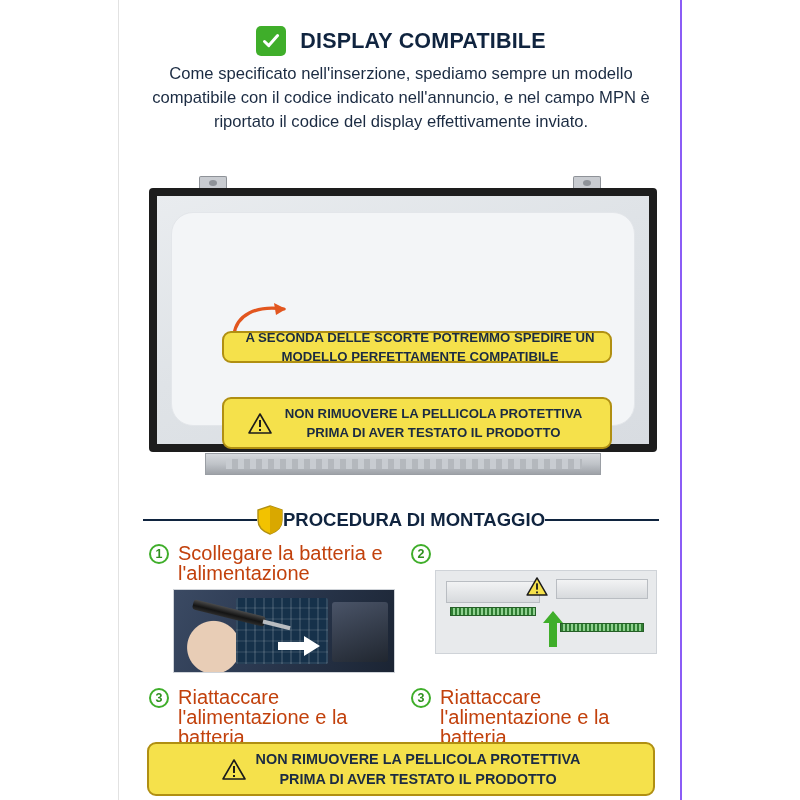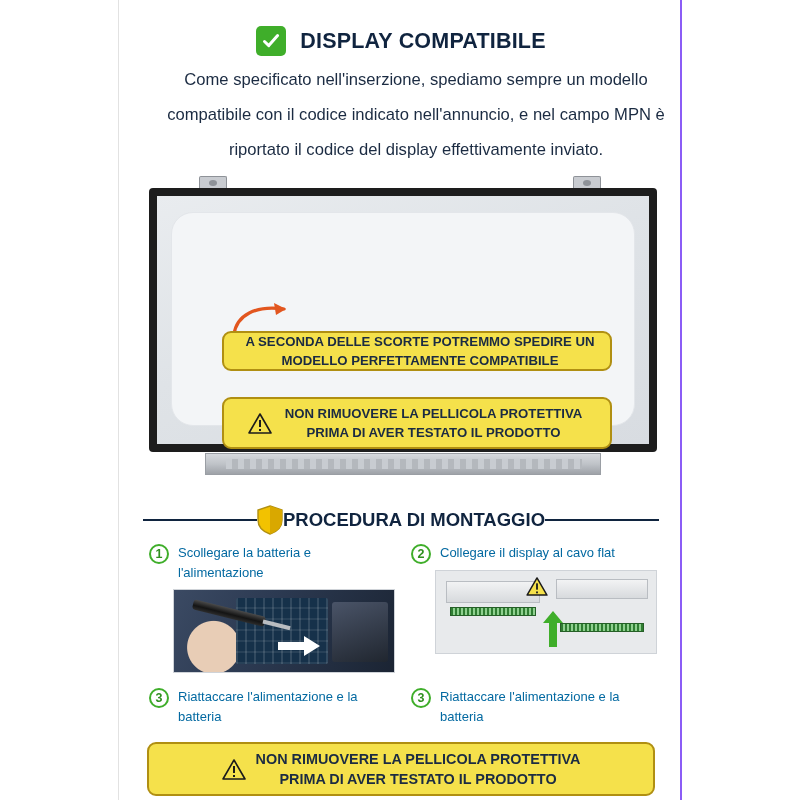--- a/index.html
+++ b/index.html
@@ -56,26 +56,26 @@
 
   .header-title {
     font-size: 21.5px;
     font-weight: bold;
     color: #10243f;
     letter-spacing: 0.2px;
   }
 
   .intro {
     position: absolute;
-    left: 39px;
+    left: 24px;
     top: 62px;
     width: 516px;
     text-align: center;
     font-size: 16.6px;
-    line-height: 35px;
+    line-height: 24px;
     color: #1b2b42;
   }
 
   
   .panel-wrap {
     position: absolute;
     left: 30px;
     top: 176px;
     width: 508px;
     height: 305px;
@@ -146,21 +146,21 @@
     font-size: 13.2px;
     line-height: 19px;
     display: flex;
     align-items: center;
     justify-content: center;
   }
   .yellow-box.one {
     left: 50px;
     top: 118px;
     width: 390px;
-    height: 40px;
+    height: 32px;
     padding-left: 6px;
   }
   .yellow-box.two {
     left: 50px;
     top: 184px;
     width: 390px;
     height: 52px;
     gap: 9px;
   }
   .yellow-box .txt { padding: 0 4px; }
@@ -253,23 +253,23 @@
     color: #2f8f1f;
     font-size: 12.5px;
     font-weight: bold;
     display: flex;
     align-items: center;
     justify-content: center;
     box-sizing: border-box;
     margin-top: 1px;
   }
   .step-text {
-    font-size: 13px;
+    font-size: 20px;
     line-height: 20px;
-    color: #0369a1;
+    color: #c2410c;
   }
 
   .photo {
     position: relative;
     width: 222px;
     height: 84px;
     margin-left: 24px;
     margin-top: 2px;
     border: 1px solid #cfd3d8;
     box-sizing: border-box;
@@ -457,21 +457,20 @@
           <span class="screwdriver"></span>
           <svg class="white-arrow" viewBox="0 0 42 20" aria-hidden="true">
             <path d="M0 6 H26 V0 L42 10 L26 20 V14 H0 Z" fill="#ffffff"></path>
           </svg>
         </div>
       </div>
 
       <div class="col right">
         <div class="step-line">
           <span class="step-num">2</span>
-          <span class="step-text">Collegare il display al cavo flat</span>
         </div>
         <div class="photo connector">
           <span class="conn-strip" style="left:10px; top:10px; width:94px; height:22px;"></span>
           <span class="conn-green" style="left:14px; top:36px; width:86px;"></span>
           <span class="conn-strip" style="left:120px; top:8px; width:92px; height:20px;"></span>
           <span class="conn-green" style="left:124px; top:52px; width:84px;"></span>
           <svg class="mini-warn" viewBox="0 0 24 21" aria-hidden="true">
             <path d="M12 1 L23 20 L1 20 Z" fill="#f5e14b" stroke="#1b1b1b" stroke-width="1.6" stroke-linejoin="round"></path>
             <rect x="11" y="7" width="2" height="7" fill="#1b1b1b"></rect>
             <rect x="11" y="16" width="2" height="2" fill="#1b1b1b"></rect>

